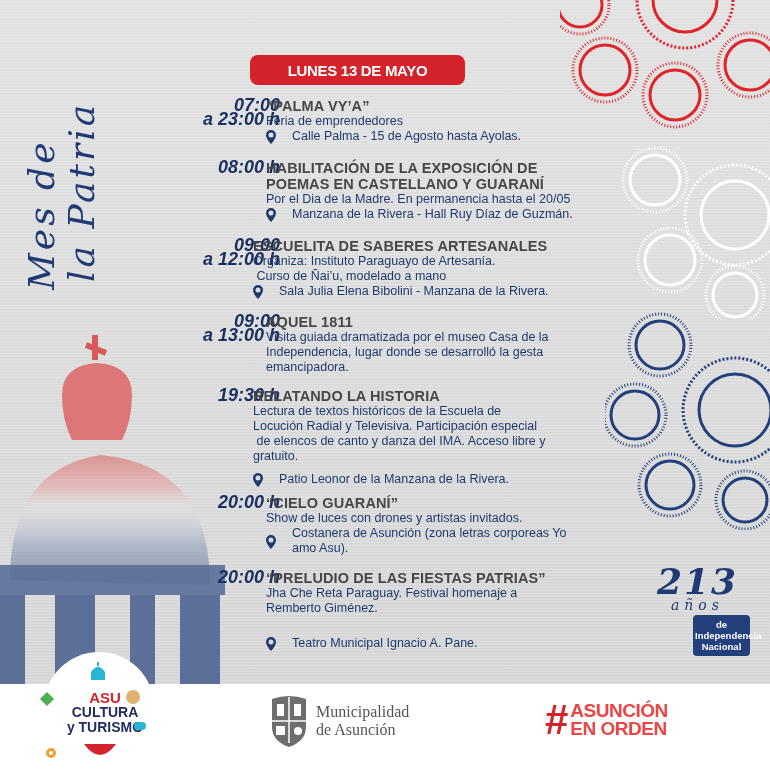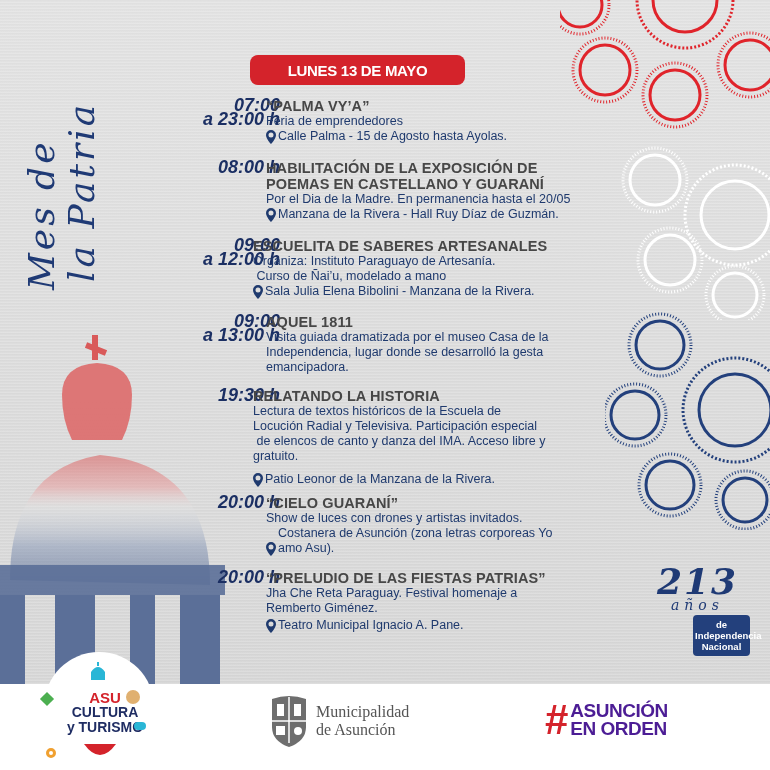--- a/index.html
+++ b/index.html
@@ -55,21 +55,21 @@
       font-size: 18px; line-height: 14px;
     }
     .event .body { position: absolute; left: 86px; }
     .event .title {
       color: #474747; font-weight: bold; font-size: 14.5px; line-height: 16px;
       letter-spacing: 0.1px; white-space: nowrap;
     }
     .event .line {
       color: #1f3a6e; font-size: 12.5px; line-height: 15px; white-space: nowrap;
     }
-    .event .loc { display: flex; align-items: flex-end; }
+    .event .loc { display: flex; align-items: center; gap: 14px; }
     .event .pin {
       display: inline-block; width: 10px; height: 14px; margin-right: 2px; margin-top: 1px; flex: none;
     }
 
     
     .anniv { position: absolute; left: 645px; top: 565px; width: 105px; }
     .anniv .num {
       text-align: center; color: #1f3a75; font-family: "DejaVu Serif", serif;
       font-style: italic; font-weight: bold; font-size: 36px; line-height: 32px; letter-spacing: 2px;
     }
@@ -92,21 +92,21 @@
       position: absolute; left: 20px; top: 40px; width: 110px; text-align: center;
       font-weight: bold; font-size: 14px; line-height: 15px; color: #1f2d63;
     }
     .asu-text .asu { color: #d4232b; font-size: 15px; }
     .muni { position: absolute; left: 270px; top: 695px; display: flex; align-items: center; gap: 8px; justify-content: flex-end; }
     .muni .name {
       font-family: "Liberation Serif", serif; color: #555; font-size: 16px; line-height: 18px;
     }
     .orden { position: absolute; left: 545px; top: 700px; display: flex; align-items: center; }
     .orden .hash { color: #d4232b; font-weight: bold; font-size: 42px; line-height: 40px; margin-right: 2px; }
-    .orden .words { color: #4c1d95; font-weight: bold; font-size: 19px; line-height: 18px; letter-spacing: -0.5px; }
+    .orden .words { color: #ef4444; font-weight: bold; font-size: 19px; line-height: 18px; letter-spacing: -0.5px; }
   </style>
 </head>
 <body>
 
 <div class="poster">
 
   <svg class="lace" style="left:560px;top:-40px" width="230" height="190" viewBox="0 0 230 190">
     <g fill="none" stroke="#e0242b" stroke-width="3">
       <circle cx="125" cy="40" r="48" stroke-dasharray="2 2"></circle>
       <circle cx="125" cy="40" r="32"></circle>
@@ -278,21 +278,21 @@
   </div>
 
   <div class="event" style="top:570px;">
     <div class="time">
       <div>20:00 h</div>
     </div>
     <div class="body">
       <div class="title">“PRELUDIO DE LAS FIESTAS PATRIAS”</div>
       <div class="line">Jha Che Reta Paraguay. Festival homenaje a</div>
       <div class="line">Remberto Giménez.</div>
-      <div class="line loc" style="margin-top:2px">
+      <div class="line loc" style="margin-top:20px">
         <svg class="pin" viewBox="0 0 10 14">
             <path d="M5 0a5 5 0 0 0-5 5c0 4 5 9 5 9s5-5 5-9a5 5 0 0 0-5-5zm0 7.5a2.5 2.5 0 1 1 0-5 2.5 2.5 0 0 1 0 5z" fill="#1f3a6e"></path>
           </svg>
         <span>Teatro Municipal Ignacio A. Pane.</span>
       </div>
     </div>
   </div>
 
   <div class="anniv">
     <div class="num">213</div>

